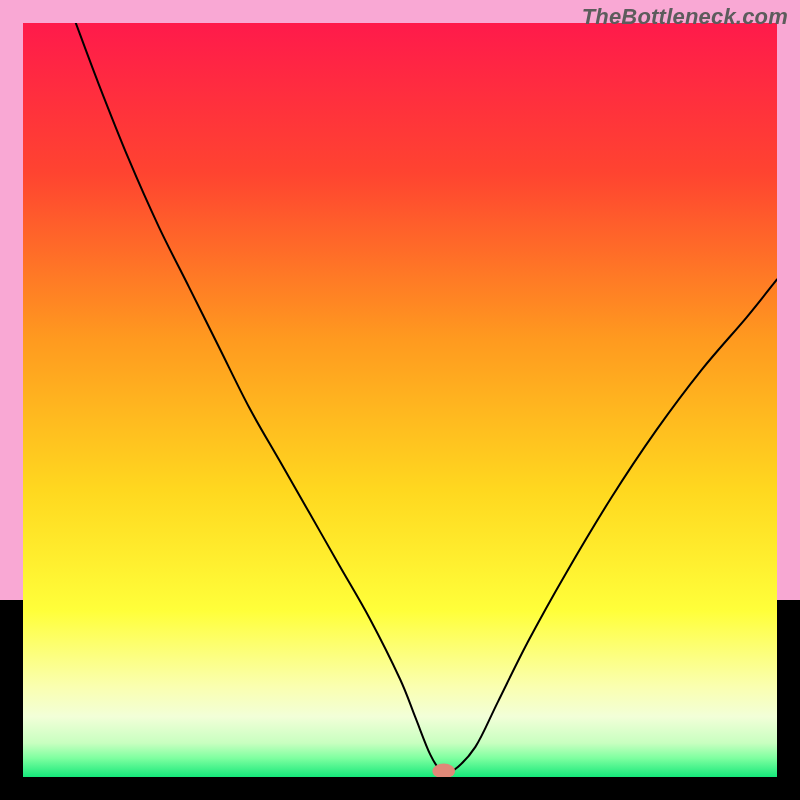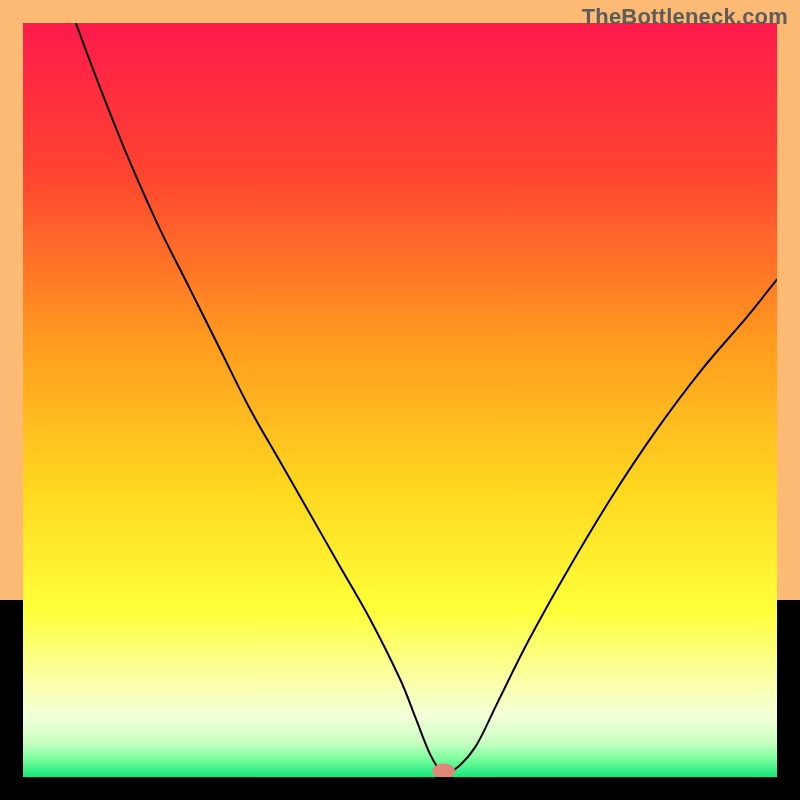--- a/index.html
+++ b/index.html
@@ -8,21 +8,22 @@
     width: 800px;
     height: 800px;
     background: #000;
     overflow: hidden;
     font-family: Arial, Helvetica, sans-serif;
   }
   .frame {
     position: relative;
     width: 800px;
     height: 600px;
-    background: #fdba74;
+    background: #f9a8d4;
+    font-style: italic;
   }
   .watermark {
     position: absolute;
     top: 4px;
     right: 12px;
     color: #5c5c5c;
     font-size: 22px;
     font-weight: 600;
     letter-spacing: 0.2px;
     z-index: 5;

